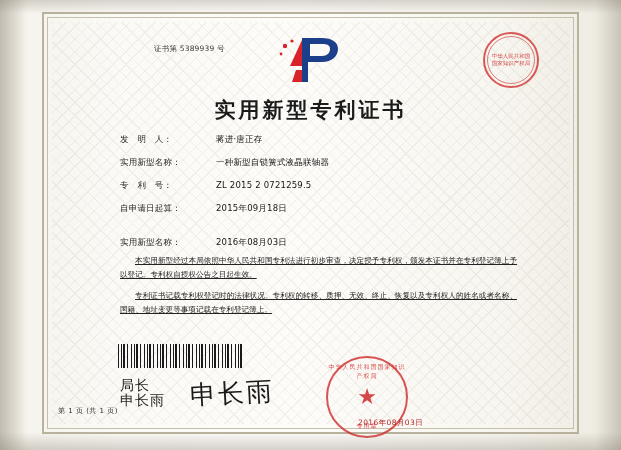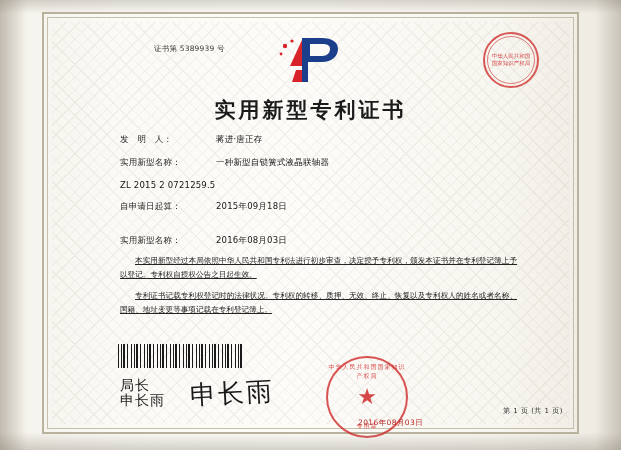--- a/index.html
+++ b/index.html
@@ -271,21 +271,21 @@
     color: #b82626;
     letter-spacing: .4px;
     white-space: nowrap;
   }
 
   
   .page-marker {
     position: absolute;
     left: 0; right: 0;
     bottom: 4px;
-    text-align: right;
+    text-align: left;
     font-size: 7px;
     color: #2b2b2b;
     letter-spacing: .5px;
   }
 
   
   .guilloche {
     position: absolute;
     left: 52px; top: 22px; right: 52px; bottom: 26px;
     opacity: .08;
@@ -332,20 +332,21 @@
     <div class="fields">
       <div class="field-row">
         <span class="field-label wide">发　明　人：</span>
         <span class="field-value">蒋进·唐正存</span>
       </div>
       <div class="field-row">
         <span class="field-label wide">实用新型名称：</span>
         <span class="field-value">一种新型自锁簧式液晶联轴器</span>
       </div>
       <div class="field-row">
+        <span class="field-label wide">专　利　号：</span>
         <span class="field-value">ZL 2015 2 0721259.5</span>
       </div>
       <div class="field-row">
         <span class="field-label wide">自申请日起算：</span>
         <span class="field-value">2015年09月18日</span>
       </div>
       <div class="field-row">
       </div>
       <div class="field-row">
         <span class="field-label wide">实用新型名称：</span>

